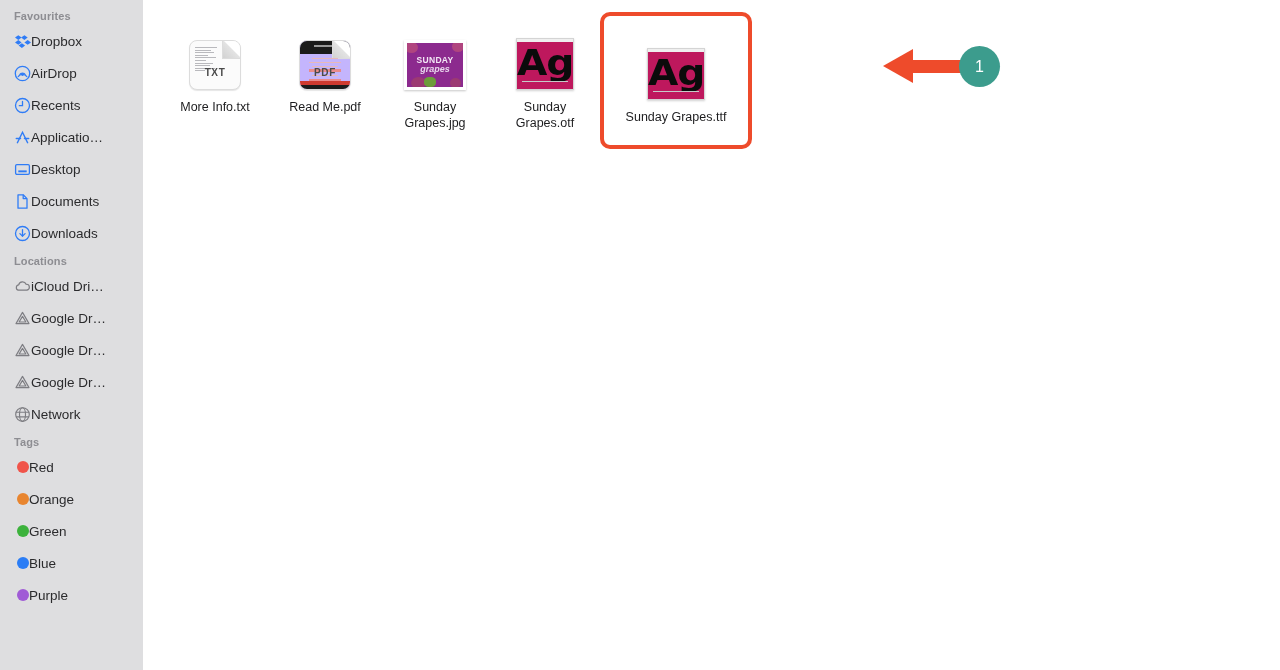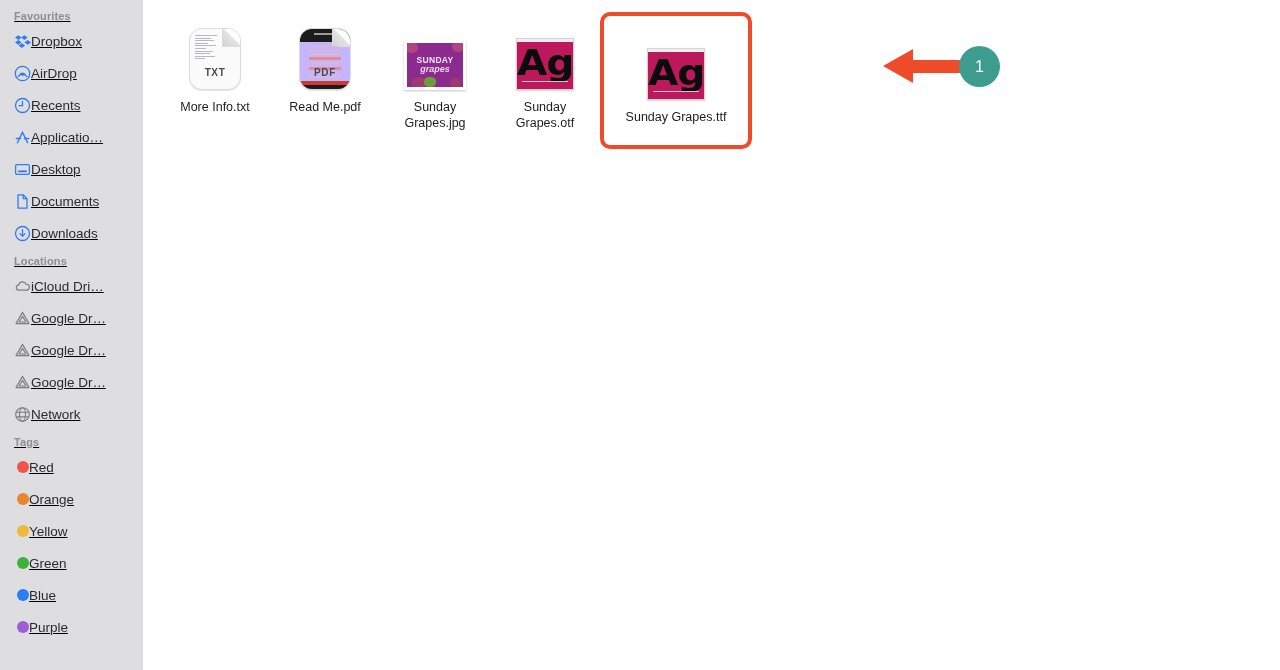--- a/index.html
+++ b/index.html
@@ -20,21 +20,20 @@
 
   
   #sidebar {
     width: 143px;
     height: 670px;
     background: #dedee0;
     padding-top: 4px;
     flex: 0 0 143px;
     overflow: hidden;
     position: relative;
-    text-decoration: underline;
   }
   .section-header {
     font-size: 11px;
     font-weight: bold;
     color: #8d8d92;
     padding: 6px 0 3px 14px;
     letter-spacing: 0.1px;
   }
   .side-row {
     display: flex;
@@ -105,24 +104,24 @@
     text-align: center;
     line-height: 16px;
     max-width: 86px;
     word-wrap: break-word;
   }
   .file-cell.selected .file-label { max-width: 140px; white-space: nowrap; }
 
   
   .doc {
     position: relative;
-    width: 52px; height: 62px;
+    width: 52px; height: 50px;
     background: #fbfbfb;
     border: 1px solid #dcdcdc;
-    border-radius: 13px;
+    border-radius: 8px;
     box-shadow: 0 1px 1px rgba(0,0,0,0.10);
     overflow: hidden;
   }
   .doc .fold {
     position: absolute; top: -1px; right: -1px;
     width: 19px; height: 19px;
     background: linear-gradient(225deg, #ffffff 0%, #ffffff 48%, #e3e3e3 52%, #d2d2d2 100%);
     border-left: 1px solid #dcdcdc;
     border-bottom: 1px solid #dcdcdc;
   }
@@ -398,24 +397,20 @@
 
     <div class="section-header">Tags</div>
 
     <div class="side-row">
       <span class="tag-dot" style="background:#f0544a"></span>
       <span class="side-label">Red</span>
     </div>
     <div class="side-row">
       <span class="tag-dot" style="background:#e8852f"></span>
       <span class="side-label">Orange</span>
-    </div>
-    <div class="side-row">
-      <span class="tag-dot" style="background:#edb93c"></span>
-      <span class="side-label">Yellow</span>
     </div>
     <div class="side-row">
       <span class="tag-dot" style="background:#3cb23c"></span>
       <span class="side-label">Green</span>
     </div>
     <div class="side-row">
       <span class="tag-dot" style="background:#2b7df5"></span>
       <span class="side-label">Blue</span>
     </div>
     <div class="side-row">

